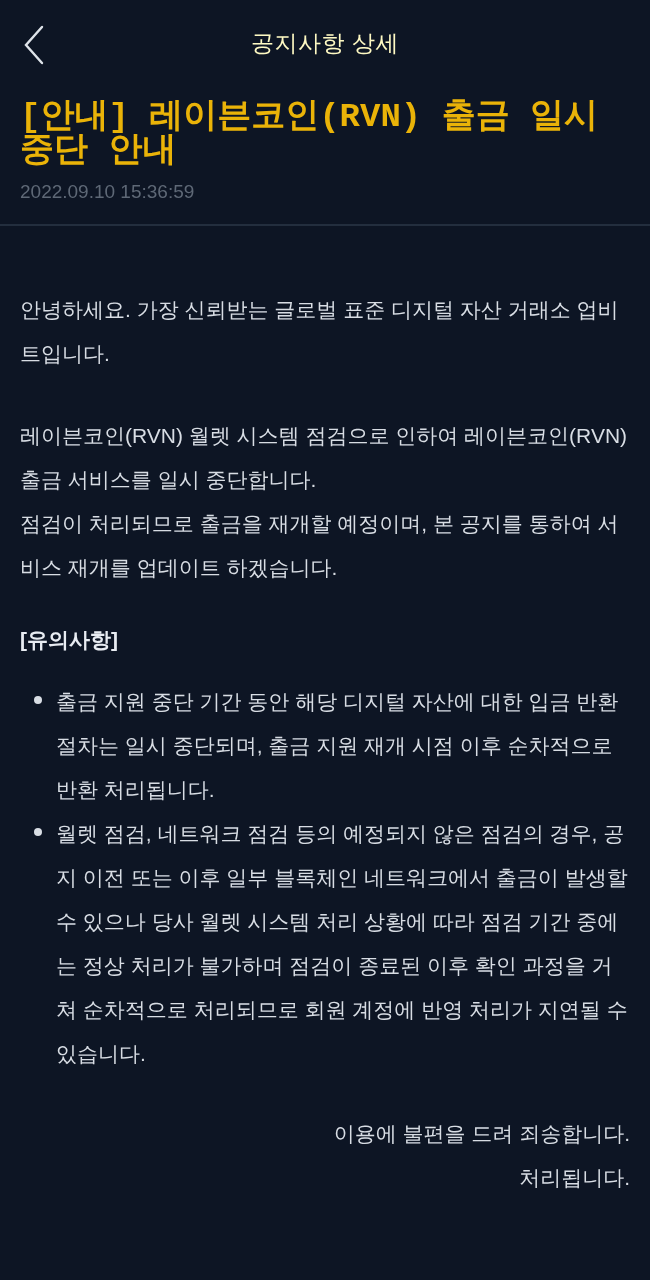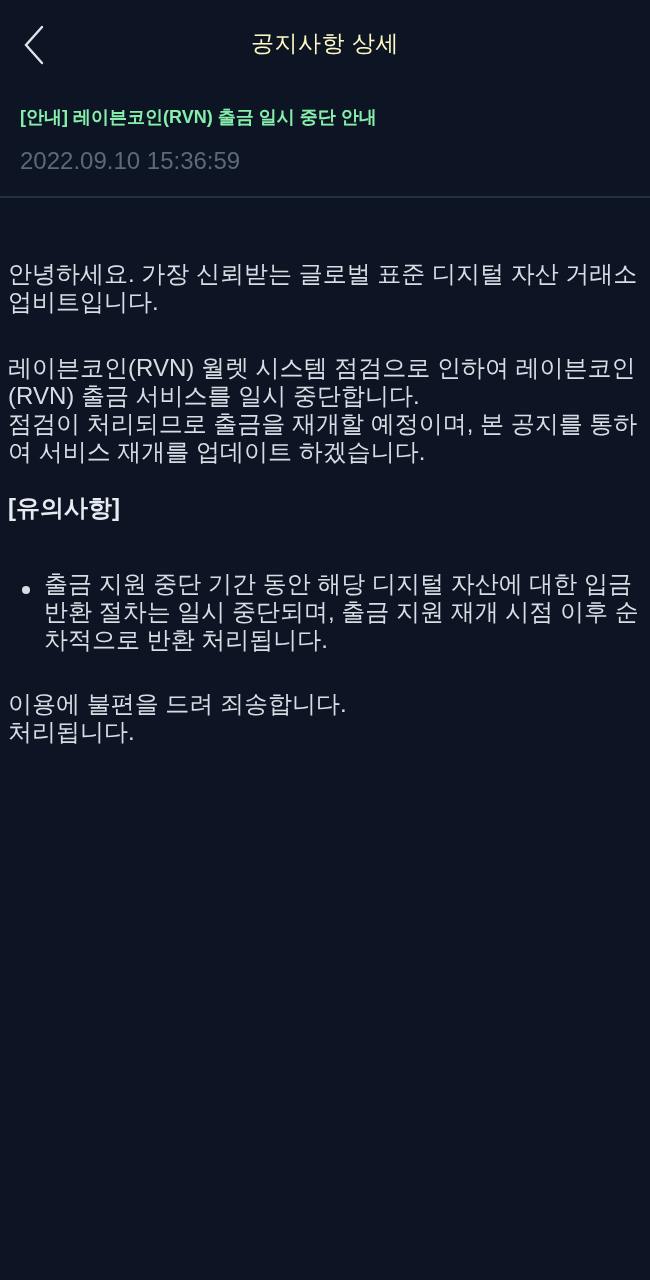--- a/index.html
+++ b/index.html
@@ -41,70 +41,71 @@
     font-weight: 400;
     color: #fef9c3;
     letter-spacing: 0.5px;
   }
 
   
   .title-block {
     padding: 14px 20px 0 20px;
   }
   .notice-title {
-    font-size: 18px;
+    font-size: 34px;
     line-height: 34px;
     font-weight: 700;
-    color: #86efac;
+    color: #eab308;
     word-break: break-all;
+    font-family: Liberation Mono, monospace;
   }
   .notice-date {
     margin-top: 13px;
-    font-size: 24px;
+    font-size: 19px;
     color: #5e6876;
   }
   .divider {
     margin-top: 21px;
     height: 2px;
     background: #232e3e;
   }
 
   
   .content {
-    padding: 0 8px;
-    font-size: 24px;
-    line-height: 28px;
+    padding: 0 20px;
+    font-size: 21px;
+    line-height: 44px;
     color: #d8dde4;
     word-break: break-all;
   }
   .p-greeting { margin-top: 62px; }
   .p-body { margin-top: 38px; }
   .section-heading {
     margin-top: 28px;
     font-weight: 700;
     color: #e8ecf2;
   }
   .bullet-list {
-    margin-top: 48px;
+    margin-top: 18px;
     list-style: none;
   }
   .bullet-item {
     display: flex;
     align-items: flex-start;
   }
   .bullet-dot {
     flex: 0 0 auto;
     width: 8px;
     height: 8px;
     border-radius: 50%;
     background: #d8dde4;
     margin: 16px 14px 0 14px;
   }
   .bullet-text { flex: 1 1 auto; }
-  .p-closing { margin-top: 36px; }
+  .p-closing { margin-top: 36px; text-align: right; }
 </style>
 </head>
 <body>
 
 <header class="app-header">
   <button class="back-btn">
     <span>
       <svg width="26" height="44" viewBox="0 0 26 44">
         <polyline points="21,4 5,22 21,40" fill="none" stroke="#dfe4ea" stroke-width="2.4" stroke-linecap="round" stroke-linejoin="miter"></polyline>
       </svg>
@@ -129,20 +130,24 @@
       <div>점검이 처리되므로 출금을 재개할 예정이며, 본 공지를 통하여 서비스 재개를 업데이트 하겠습니다.</div>
     </div>
 
     <p class="section-heading">[유의사항]</p>
 
     <ul class="bullet-list">
       <li class="bullet-item">
         <span class="bullet-dot"></span>
         <span class="bullet-text">출금 지원 중단 기간 동안 해당 디지털 자산에 대한 입금 반환 절차는 일시 중단되며, 출금 지원 재개 시점 이후 순차적으로 반환 처리됩니다.</span>
       </li>
+      <li class="bullet-item">
+        <span class="bullet-dot"></span>
+        <span class="bullet-text">월렛 점검, 네트워크 점검 등의 예정되지 않은 점검의 경우, 공지 이전 또는 이후 일부 블록체인 네트워크에서 출금이 발생할 수 있으나 당사 월렛 시스템 처리 상황에 따라 점검 기간 중에는 정상 처리가 불가하며 점검이 종료된 이후 확인 과정을 거쳐 순차적으로 처리되므로 회원 계정에 반영 처리가 지연될 수 있습니다.</span>
+      </li>
     </ul>
 
     <div class="p-closing">
       <div>이용에 불편을 드려 죄송합니다.</div>
       <div>처리됩니다.</div>
     </div>
   </section>
 </main>
 
 </body></html>

